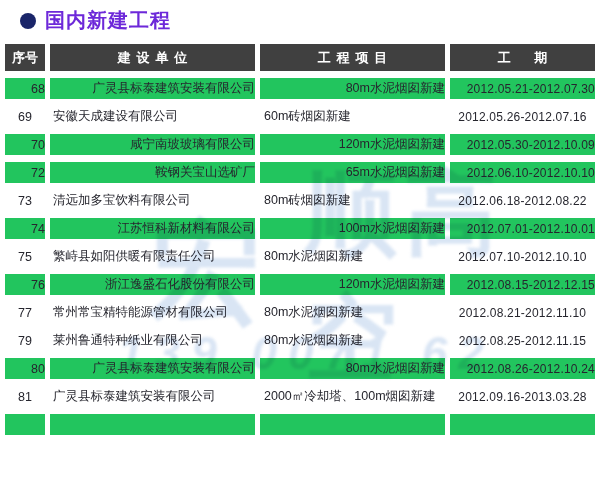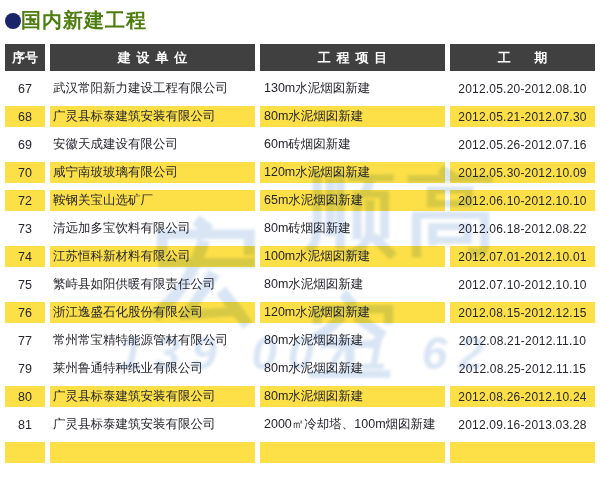--- a/index.html
+++ b/index.html
@@ -7,22 +7,23 @@
   body {
     position:relative;
     overflow:hidden;
     background:#ffffff;
     font-family:"Liberation Sans", sans-serif;
     color:#26262e;
   }
   .title-bar {
     display:flex;
     align-items:center;
-    padding:9px 0 0 5px;
-    color:#4d7c0f;
+    gap:9px;
+    padding:9px 0 0 20px;
+    color:#6d28d9;
   }
   .bullet {
     width:16px; height:16px;
     border-radius:50%;
     background:#1a2569;
     flex:0 0 auto;
   }
   .title-text {
     font-size:20px;
     font-weight:bold;
@@ -49,21 +50,21 @@
   th.sp  { letter-spacing:0.45em; text-indent:0.45em;margin-left:24px; }
   th.sp2 { letter-spacing:1.8em;  text-indent:1.8em; }
   td {
     height:21px;
     font-size:12.5px;
     white-space:nowrap;
     overflow:hidden;
     background:#ffffff;
     vertical-align:middle;
   }
-  tr.alt td { background:#fde047; }
+  tr.alt td { background:#22c55e;text-align:right; }
   td.c-no      { text-align:center; font-size:12.5px; }
   td.c-company { text-align:left; padding-left:3px; }
   td.c-project { text-align:left; padding-left:4px; }
   td.c-period  { text-align:center; font-size:12px; letter-spacing:0.2px; }
   .watermark {
     position:absolute;
     inset:0;
     pointer-events:none;
     mix-blend-mode:multiply;
     opacity:0.5;
@@ -101,26 +102,20 @@
   </colgroup>
   <thead>
     <tr>
       <th>序号</th>
       <th class="sp">建设单位</th>
       <th class="sp">工程项目</th>
       <th class="sp2">工期</th>
     </tr>
   </thead>
   <tbody id="rows">
-      <tr>
-        <td class="c-no">67</td>
-        <td class="c-company">武汉常阳新力建设工程有限公司</td>
-        <td class="c-project">130m水泥烟囱新建</td>
-        <td class="c-period">2012.05.20-2012.08.10</td>
-      </tr>
       <tr class="alt">
         <td class="c-no">68</td>
         <td class="c-company">广灵县标泰建筑安装有限公司</td>
         <td class="c-project">80m水泥烟囱新建</td>
         <td class="c-period">2012.05.21-2012.07.30</td>
       </tr>
       <tr>
         <td class="c-no">69</td>
         <td class="c-company">安徽天成建设有限公司</td>
         <td class="c-project">60m砖烟囱新建</td>

